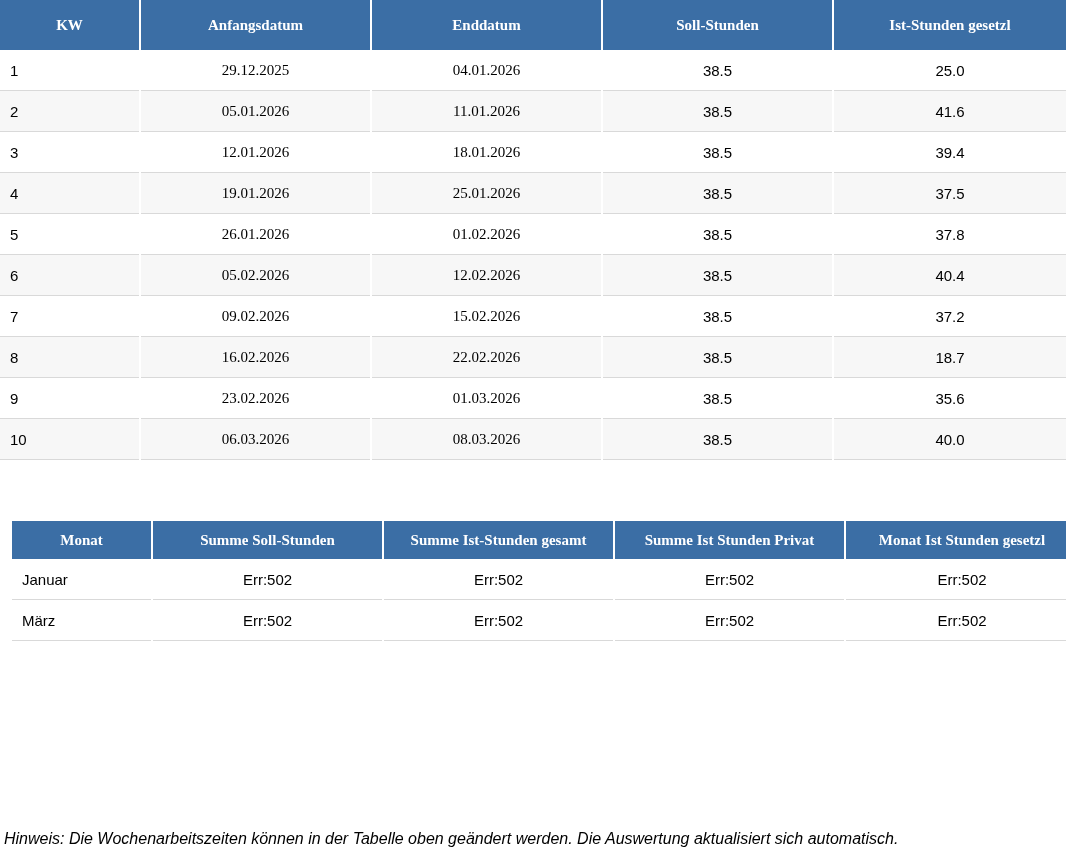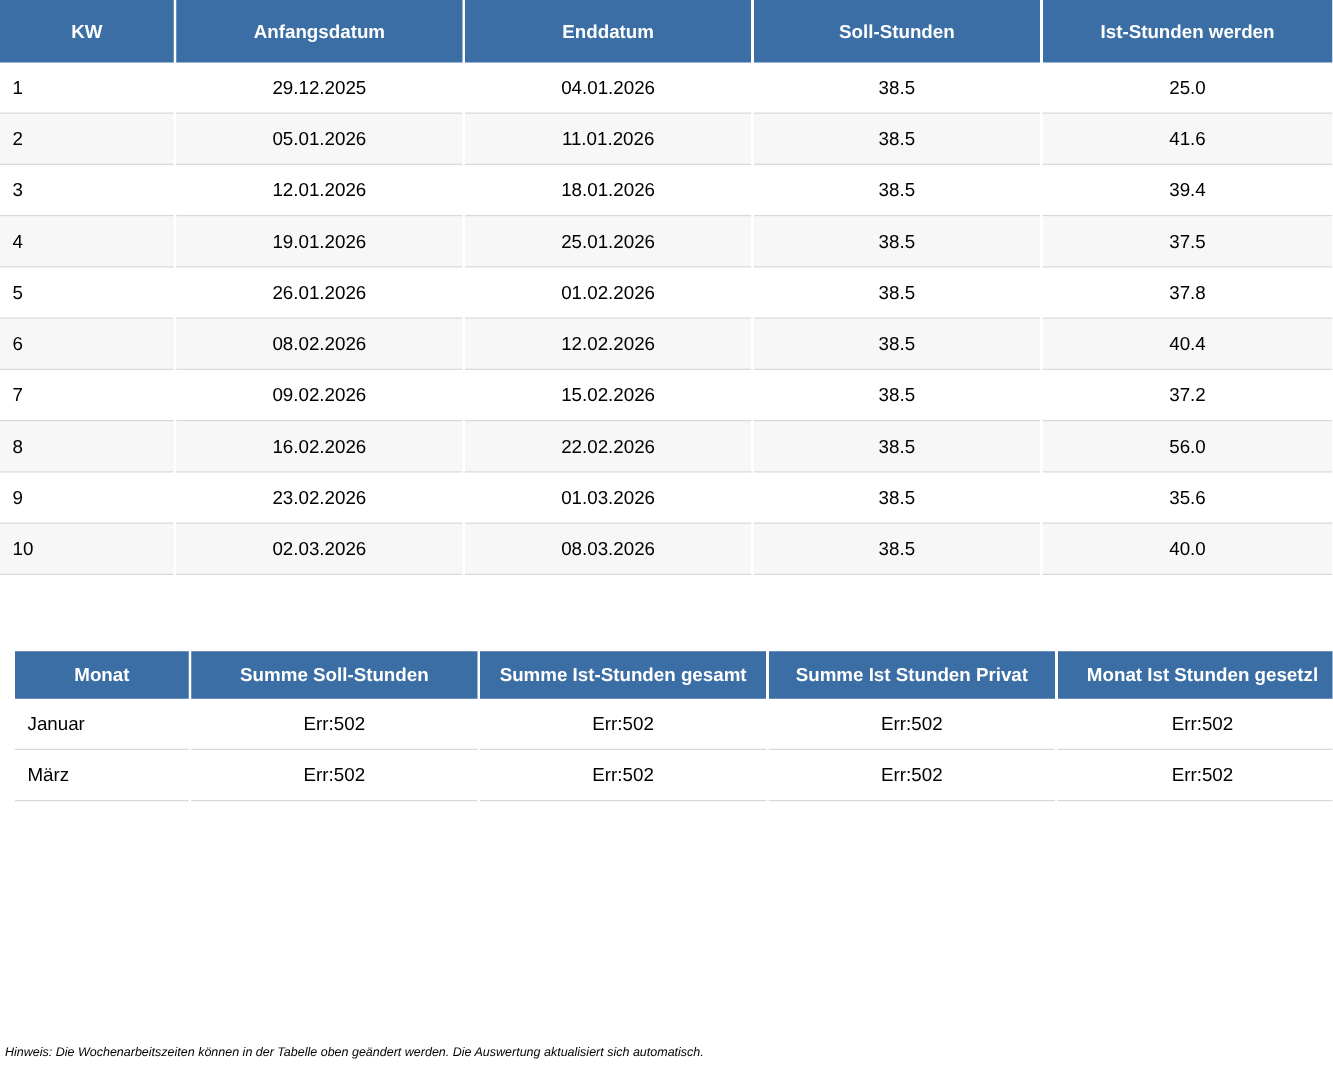--- a/index.html
+++ b/index.html
@@ -63,21 +63,21 @@
     white-space: nowrap;
     overflow: hidden;
   }
   table.grid tbody td:last-child {
     border-right: none;
   }
   table.grid tbody tr:nth-child(odd) td { background: #ffffff; }
   table.grid tbody tr:nth-child(even) td { background: #f7f7f7; }
 
   .ta-left   { text-align: left; }
-  .ta-center { text-align: center; }
+  .ta-center { text-align: center; font-family: Liberation Serif, serif; }
   .ta-right  { text-align: center; }
 
   
   table.months {
     position: absolute;
     left: 12px;
     top: 521px;
     width: 1066px;
   }
   table.months col.c-monat { width: 140px; }
@@ -95,21 +95,21 @@
     border-bottom: 1px solid #d9d9d9;
   }
 
   
   .footnote {
     position: absolute;
     left: 4px;
     bottom: 10px;
     width: 1058px;
     font-style: italic;
-    font-size: 10px;
+    font-size: 16px;
     color: #000000;
     white-space: nowrap;
   }
 </style>
 </head>
 <body>
 
 <div class="sheet">
 
   <table class="grid weeks">
@@ -119,21 +119,21 @@
         <col class="c-end">
         <col class="c-soll">
         <col class="c-ist">
     </colgroup>
     <thead>
       <tr>
         <th class="ta-center">KW</th>
         <th class="ta-center">Anfangsdatum</th>
         <th class="ta-center">Enddatum</th>
         <th class="ta-center">Soll-Stunden</th>
-        <th class="ta-center">Ist-Stunden werden</th>
+        <th class="ta-center">Ist-Stunden gesetzl</th>
       </tr>
     </thead>
     <tbody>
       <tr>
         <td class="ta-left">1</td>
         <td class="ta-center">29.12.2025</td>
         <td class="ta-center">04.01.2026</td>
         <td class="ta-right">38.5</td>
         <td class="ta-right">25.0</td>
       </tr>
@@ -160,49 +160,49 @@
       </tr>
       <tr>
         <td class="ta-left">5</td>
         <td class="ta-center">26.01.2026</td>
         <td class="ta-center">01.02.2026</td>
         <td class="ta-right">38.5</td>
         <td class="ta-right">37.8</td>
       </tr>
       <tr>
         <td class="ta-left">6</td>
-        <td class="ta-center">08.02.2026</td>
+        <td class="ta-center">05.02.2026</td>
         <td class="ta-center">12.02.2026</td>
         <td class="ta-right">38.5</td>
         <td class="ta-right">40.4</td>
       </tr>
       <tr>
         <td class="ta-left">7</td>
         <td class="ta-center">09.02.2026</td>
         <td class="ta-center">15.02.2026</td>
         <td class="ta-right">38.5</td>
         <td class="ta-right">37.2</td>
       </tr>
       <tr>
         <td class="ta-left">8</td>
         <td class="ta-center">16.02.2026</td>
         <td class="ta-center">22.02.2026</td>
         <td class="ta-right">38.5</td>
-        <td class="ta-right">56.0</td>
+        <td class="ta-right">18.7</td>
       </tr>
       <tr>
         <td class="ta-left">9</td>
         <td class="ta-center">23.02.2026</td>
         <td class="ta-center">01.03.2026</td>
         <td class="ta-right">38.5</td>
         <td class="ta-right">35.6</td>
       </tr>
       <tr>
         <td class="ta-left">10</td>
-        <td class="ta-center">02.03.2026</td>
+        <td class="ta-center">06.03.2026</td>
         <td class="ta-center">08.03.2026</td>
         <td class="ta-right">38.5</td>
         <td class="ta-right">40.0</td>
       </tr>
     </tbody>
   </table>
 
   <table class="grid months">
     <colgroup>
       <col class="c-monat">

